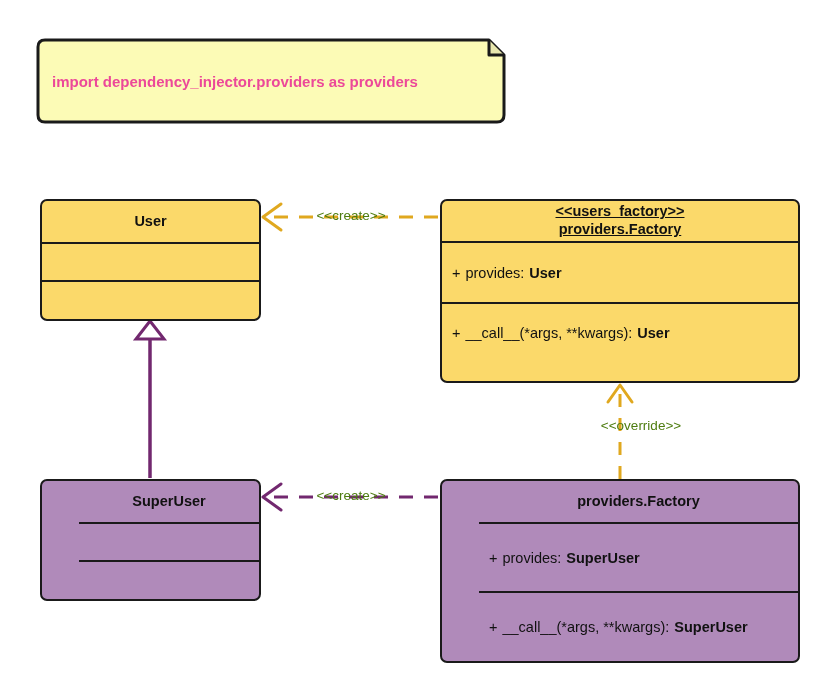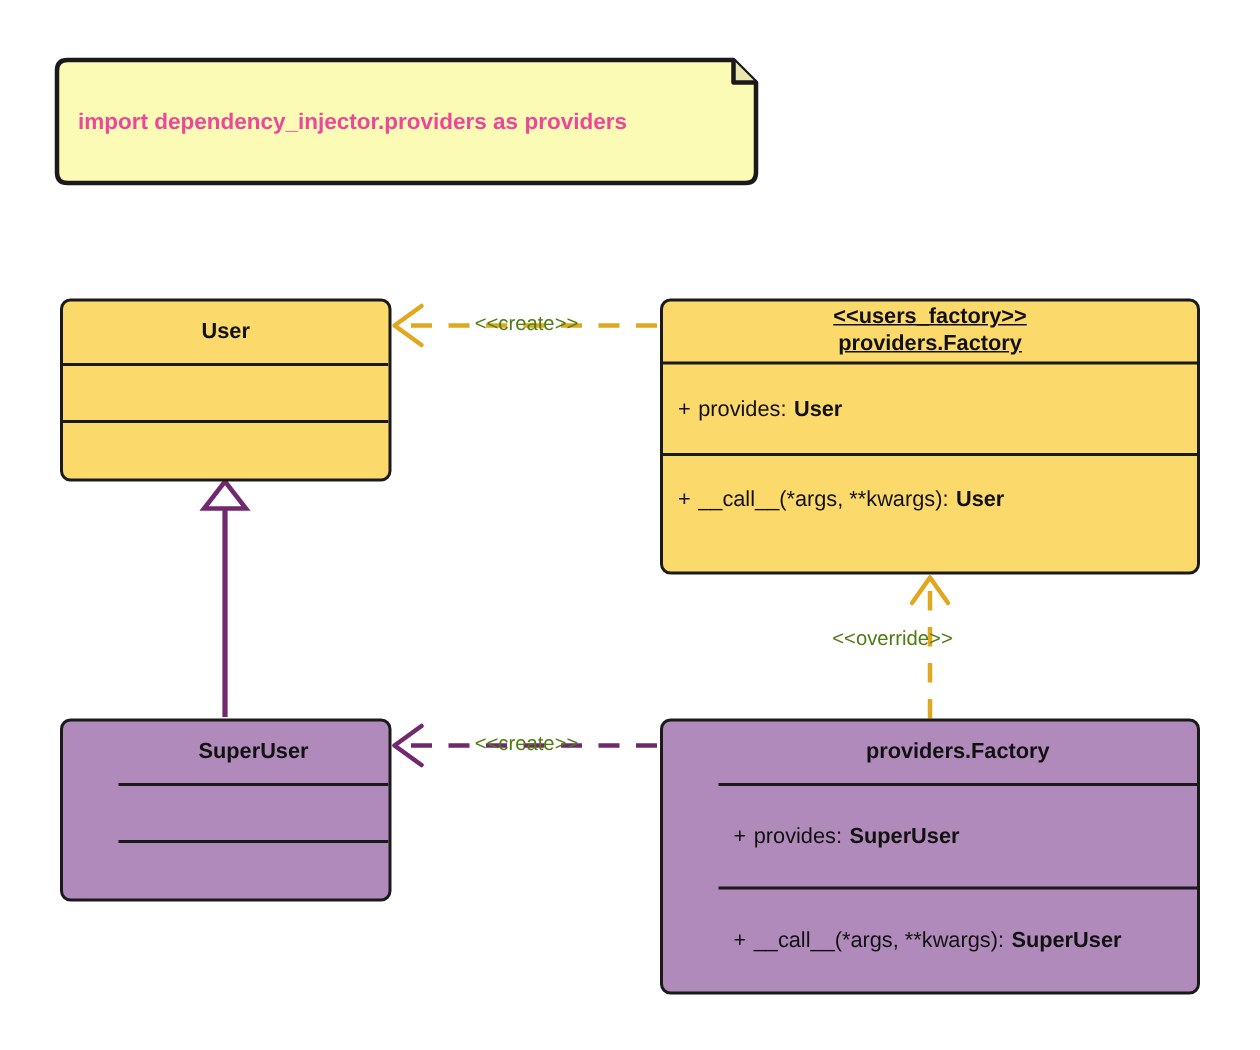--- a/index.html
+++ b/index.html
@@ -183,15 +183,15 @@
       <span>__call__(*args, **kwargs):</span>
       <span style="width:5px;"></span>
       <span class="mem-type">SuperUser</span>
     </div>
   </div>
 
   <div class="edge-label" style="left:292px; top:208px; width:118px;">&lt;&lt;create&gt;&gt;</div>
 
   <div class="edge-label" style="left:292px; top:488px; width:118px;">&lt;&lt;create&gt;&gt;</div>
 
-  <div class="edge-label" style="left:532px; top:418px; width:126px;">&lt;&lt;override&gt;&gt;</div>
+  <div class="edge-label" style="left:578px; top:418px; width:126px;">&lt;&lt;override&gt;&gt;</div>
 
 </div>
 
 </body></html>

